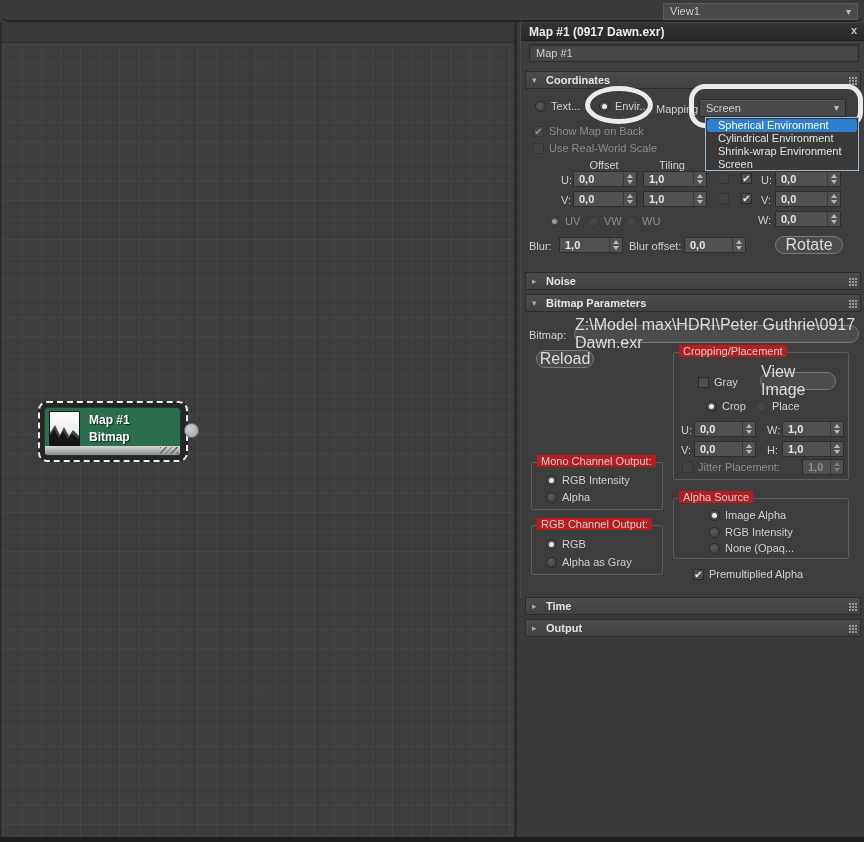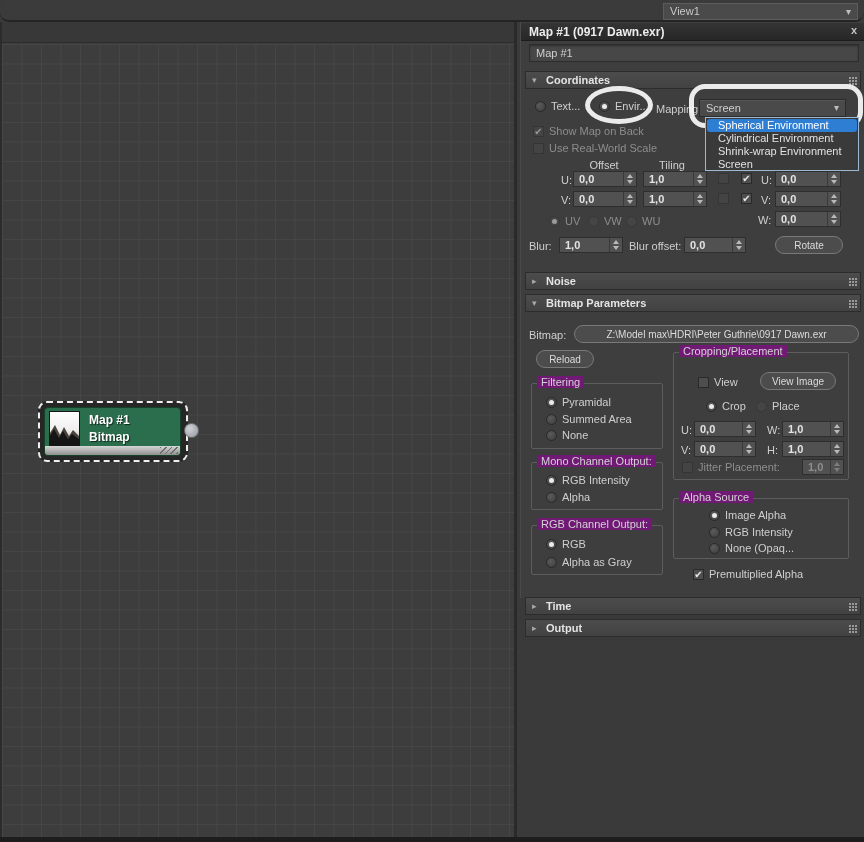--- a/index.html
+++ b/index.html
@@ -93,27 +93,27 @@
   .arrs { width:13px; border-left:1px solid #3a3a3a; display:flex; flex-direction:column;
     align-items:center; justify-content:center; gap:2px; }
   .tri-up { width:0; height:0; border-left:3px solid transparent; border-right:3px solid transparent;
     border-bottom:4px solid #b9b9b9; }
   .tri-dn { width:0; height:0; border-left:3px solid transparent; border-right:3px solid transparent;
     border-top:4px solid #b9b9b9; }
   .spin.sdis .tri-up { border-bottom-color:#7d7d7d; }
   .spin.sdis .tri-dn { border-top-color:#7d7d7d; }
 
   .btn { background:#4c4c4c; border:1px solid #797979; border-radius:9px;
-    display:flex; align-items:center; justify-content:center; font-size:10px; color:#dcdcdc; }
+    display:flex; align-items:center; justify-content:center; font-size:16px; color:#dcdcdc; }
 
   .combo { background:#4a4a4a; border:1px solid #2c2c2c; box-shadow:inset 0 1px 0 #565656;
     display:flex; align-items:center; justify-content:space-between; padding:0 6px; height:18px; }
 
   .group { position:absolute; border:1px solid #5d5d5d; border-radius:2px; }
-  .gtitle { position:absolute; top:-8px; left:5px; background:#701a75; padding:0 4px;
+  .gtitle { position:absolute; top:-8px; left:5px; background:#b91c1c; padding:0 4px;
     font-size:11px; color:#d2d2d2; white-space:nowrap; }
 
   .ddlist { position:absolute; left:184px; top:95px; width:154px; height:54px;
     background:#3a3a3a; border:1px solid #9db8d2; z-index:60; padding:1px; }
   .dditem { height:13px; font-size:11px; color:#e2e2e2; padding:0 11px; line-height:13px;
     white-space:nowrap; overflow:hidden; }
   .dditem.hl { background:#2e7fd4; color:#fff; border-radius:3px; }
 
   .ann { position:absolute; border:5px solid rgba(250,250,250,.92); z-index:50;
     filter:blur(.5px); pointer-events:none; }
@@ -325,35 +325,20 @@
     <div class="roll" style="top:272px;">
       <span class="rarr">▾</span>
       <span class="t">Bitmap Parameters</span>
       <span class="grip"></span>
     </div>
 
     <span class="abs lbl" style="left:8px;top:307px;">Bitmap:</span>
     <div class="abs btn" style="left:53px;top:303px;width:285px;height:18px;">Z:\Model max\HDRI\Peter Guthrie\0917 Dawn.exr</div>
     <div class="abs btn" style="left:15px;top:328px;width:58px;height:18px;">Reload</div>
 
-    <div class="group" style="left:10px;top:361px;width:132px;height:66px;">
-      <span class="gtitle">Filtering</span>
-      <div class="abs hrow" style="left:14px;top:12px;">
-        <span class="radio sel"></span>
-        <span class="lbl">Pyramidal</span>
-      </div>
-      <div class="abs hrow" style="left:14px;top:29px;">
-        <span class="radio"></span>
-        <span class="lbl">Summed Area</span>
-      </div>
-      <div class="abs hrow" style="left:14px;top:45px;">
-        <span class="radio"></span>
-        <span class="lbl">None</span>
-      </div>
-    </div>
 
     <div class="group" style="left:10px;top:440px;width:132px;height:48px;">
       <span class="gtitle">Mono Channel Output:</span>
       <div class="abs hrow" style="left:14px;top:11px;">
         <span class="radio sel"></span>
         <span class="lbl">RGB Intensity</span>
       </div>
       <div class="abs hrow" style="left:14px;top:28px;">
         <span class="radio"></span>
         <span class="lbl">Alpha</span>
@@ -369,21 +354,21 @@
       <div class="abs hrow" style="left:14px;top:30px;">
         <span class="radio"></span>
         <span class="lbl">Alpha as Gray</span>
       </div>
     </div>
 
     <div class="group" style="left:152px;top:330px;width:176px;height:128px;">
       <span class="gtitle">Cropping/Placement</span>
       <div class="abs hrow" style="left:24px;top:23px;">
         <span class="cb"></span>
-        <span class="lbl">View</span>
+        <span class="lbl">Gray</span>
       </div>
       <div class="abs btn" style="left:86px;top:19px;width:76px;height:18px;">View Image</div>
       <div class="abs hrow" style="left:32px;top:47px;">
         <span class="radio sel"></span>
         <span class="lbl">Crop</span>
       </div>
       <div class="abs hrow" style="left:82px;top:47px;">
         <span class="radio rdis"></span>
         <span class="lbl">Place</span>
       </div>

